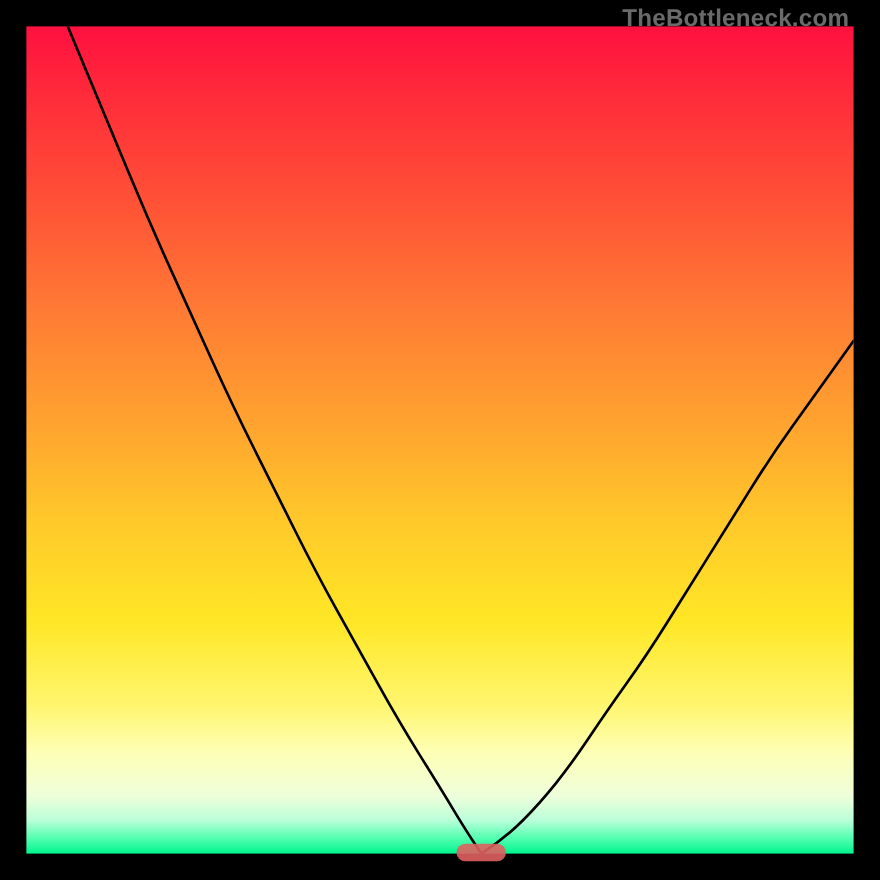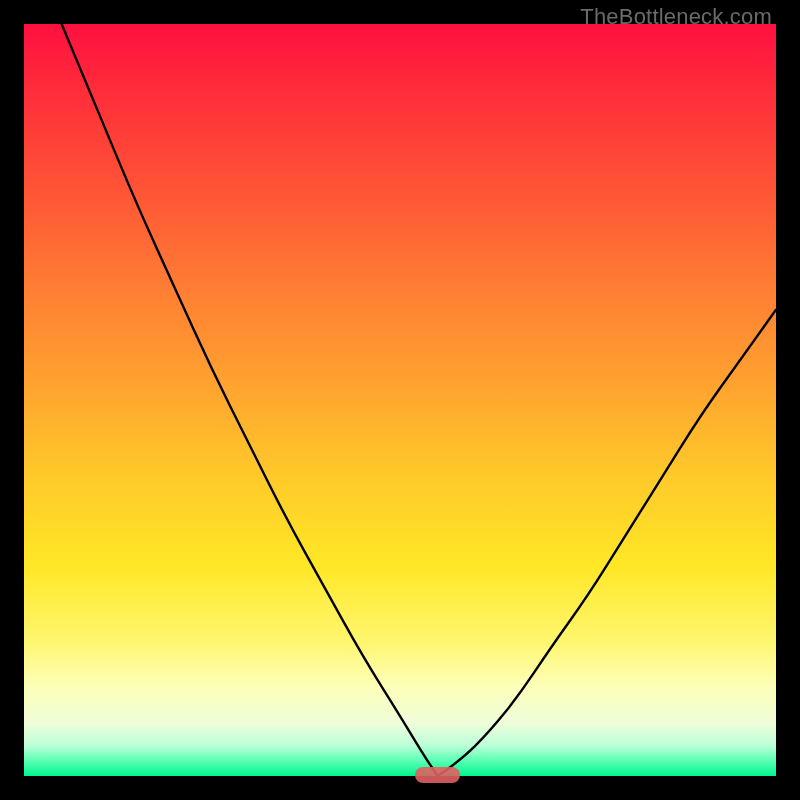--- a/index.html
+++ b/index.html
@@ -44,20 +44,21 @@
     );
   }
   .watermark {
     position: absolute;
     top: 4px;
     right: 28px;
     color: #6a6a6a;
     font-size: 22px;
     letter-spacing: 0.2px;
     user-select: none;
+    font-weight: bold;
   }
   .curve-svg {
     position: absolute;
     left: 24px;
     top: 24px;
     width: 752px;
     height: 752px;
   }
   .marker {
     position: absolute;

